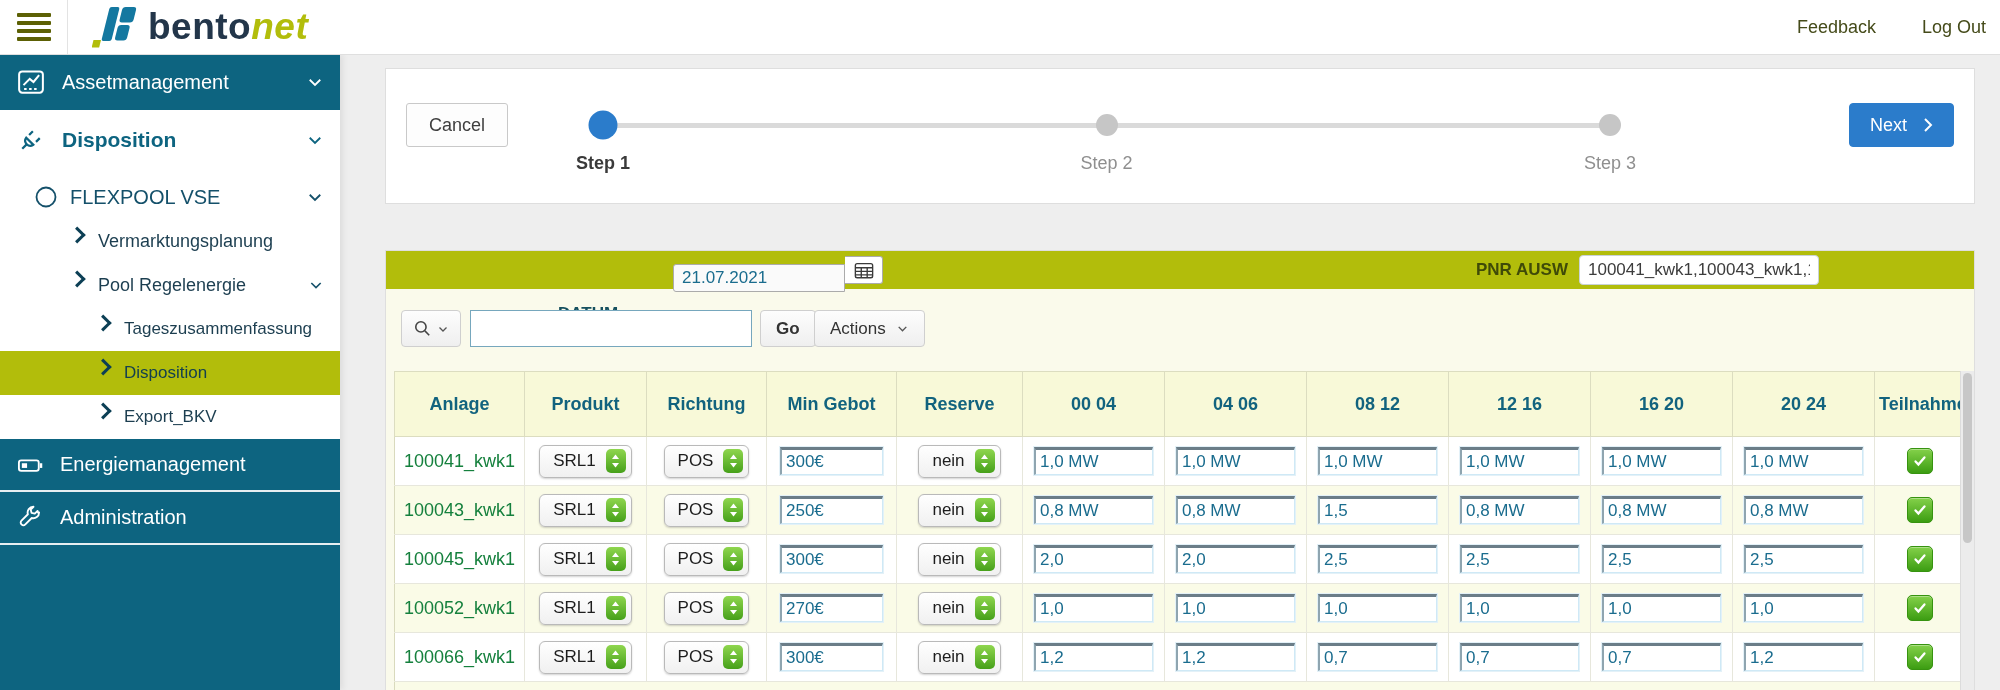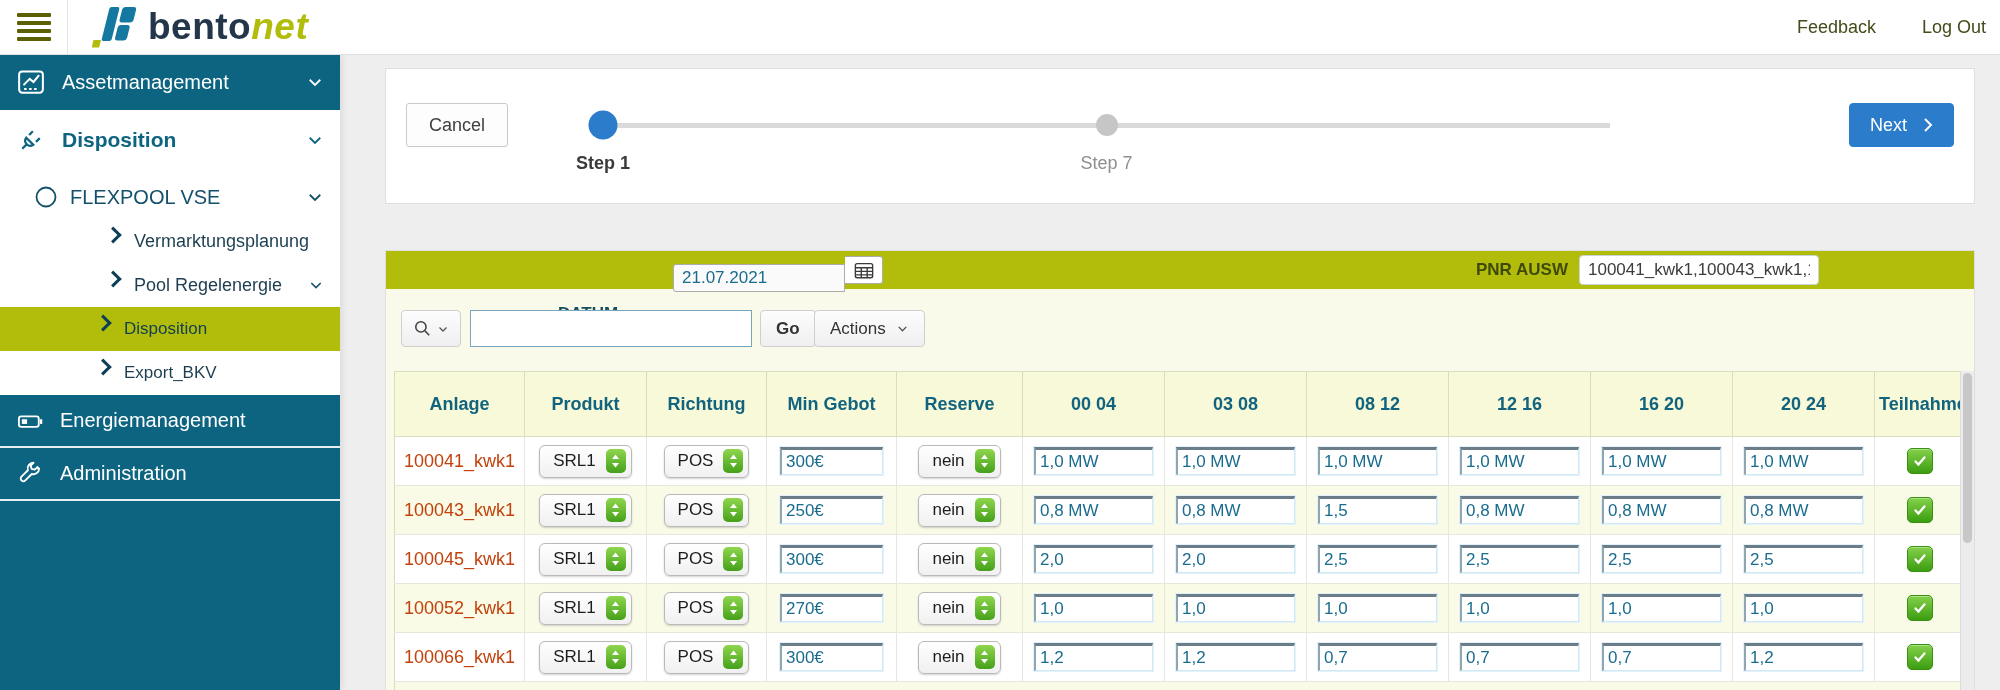--- a/index.html
+++ b/index.html
@@ -20,21 +20,21 @@
   .sidebar{position:absolute;top:54px;left:0;width:340px;bottom:0;background:#fff;display:flex;flex-direction:column;box-shadow:3px 0 6px rgba(0,0,0,.07);z-index:5;}
   .side-item{display:flex;align-items:center;gap:16px;padding:0 16px;flex:0 0 auto;cursor:pointer;}
   .side-item.teal{background:#0d6480;color:#fff;height:56px;font-size:20px;}
   .side-item.teal + .side-item.teal{border-top:2px solid #e7eef1;}
   .side-item .chev{margin-left:auto;flex:0 0 auto;}
   .item-asset{height:57px;}
   .item-market{height:42px;margin-top:9px;color:#0d6480;font-weight:bold;font-size:21px;}
   .item-flexpool{height:44px;margin-top:14px;padding-left:34px;color:#14506a;font-size:20px;gap:12px;}
   .side-sub{display:flex;align-items:center;height:44px;color:#1c3e50;font-size:18px;cursor:pointer;padding:0 16px;}
   .side-sub .arrow{width:9px;height:9px;border-top:3px solid #0c3f55;border-right:3px solid #0c3f55;transform:rotate(45deg) translate(-2px,2px);margin-right:12px;margin-top:-12px;flex:0 0 auto;}
-  .lvl1{padding-left:74px;margin-left:36px;}
+  .lvl1{padding-left:74px;}
   .lvl2{padding-left:100px;font-size:17px;}
   .side-sub.active{background:#b2bd0b;color:#14404f;}
   .side-sub .chev{margin-left:auto;}
   .side-fill{flex:1;background:#0d6480;border-top:2px solid #e7eef1;}
   .chev svg{display:block;}
 
   
   .main{position:absolute;left:340px;top:54px;right:0;bottom:0;}
   .card{position:absolute;background:#fff;border:1px solid #dedede;box-sizing:border-box;}
   .stepper-card{left:45px;top:14px;width:1590px;height:136px;}
@@ -64,21 +64,21 @@
   .search-btn{left:15px;top:21px;width:60px;gap:5px;}
   .search-input{position:absolute;left:84px;top:21px;width:282px;height:37px;box-sizing:border-box;border:1px solid #76a7bd;background:#fff;font-size:17px;padding:0 10px;font-family:inherit;}
   .go{left:374px;top:21px;padding:0 15px;font-weight:bold;}
   .actions{left:428px;top:21px;padding:0 15px;gap:10px;}
 
   .grid{position:absolute;left:8px;top:120px;width:1570px;border-collapse:collapse;table-layout:fixed;background:#fff;border:1px solid #d9dabd;}
   .grid th{height:64px;background:#f8f9d8;color:#12637e;font-size:18px;font-weight:bold;border:1px solid #dcddc0;text-align:center;padding:0 4px;overflow:hidden;}
   .grid td{height:48px;text-align:center;vertical-align:middle;border-right:1px solid #e7e7dc;border-bottom:1px solid #e7e7dc;padding:0;overflow:hidden;}
   .grid tr{background:#fff;}
   .grid tr.alt{background:#fafbe7;}
-  .c-anlage{color:#c2410c;font-size:18px;}
+  .c-anlage{color:#15803d;font-size:18px;}
   .partial td{border:none;}
 
   .sel{display:inline-flex;align-items:center;height:31px;background:linear-gradient(#ffffff,#f0f0f0);border:1px solid #b9b9b9;border-radius:6px;padding:0 5px 0 13px;gap:10px;box-shadow:0 1px 2px rgba(0,0,0,.18);cursor:pointer;}
   .sel-txt{font-size:17px;color:#1d1d1d;}
   .sel-btn{width:20px;height:24px;border-radius:5px;background:linear-gradient(#8fd64e,#46a01a);display:flex;align-items:center;justify-content:center;}
   .num{height:24px;font-size:17px;color:#1a6c8e;background:#fff;padding:0 0 0 4px;font-family:inherit;
        border-top:3px solid #6b7d88;border-left:2px solid #8fa5b0;border-right:1px solid #cfe9f6;border-bottom:1px solid #cfe9f6;
        box-shadow:0 0 0 1px #e3f1f8;}
   .money{width:96px;}
   .mw{width:112px;}
@@ -159,20 +159,24 @@
     </div>
     <div class="side-sub lvl1">
       <span class="arrow"></span>
       <span>Pool Regelenergie</span>
       <span class="chev">
         <svg width="16" height="16" viewBox="0 0 24 24" fill="none" stroke="#14506a" stroke-width="2.4">
             <path d="M5 9 l7 7 7 -7"></path>
           </svg>
       </span>
     </div>
+    <div class="side-sub lvl2">
+      <span class="arrow"></span>
+      <span>Tageszusammenfassung</span>
+    </div>
     <div class="side-sub lvl2 active">
       <span class="arrow"></span>
       <span>Disposition</span>
     </div>
     <div class="side-sub lvl2">
       <span class="arrow"></span>
       <span>Export_BKV</span>
     </div>
     <div class="side-item teal" style="height:51px;">
       <svg width="28" height="28" viewBox="0 0 24 24" fill="none" stroke="#ffffff" stroke-width="1.6">
@@ -196,21 +200,25 @@
     <section class="card stepper-card">
       <button class="btn cancel">Cancel</button>
       <div class="stepper">
         <div class="track"></div>
         <div class="step s1 active">
           <span class="dot"></span>
           <span class="slabel">Step 1</span>
         </div>
         <div class="step s2">
           <span class="dot"></span>
-          <span class="slabel">Step 7</span>
+          <span class="slabel">Step 2</span>
+        </div>
+        <div class="step s3">
+          <span class="dot"></span>
+          <span class="slabel">Step 3</span>
         </div>
       </div>
       <button class="btn next">
         <span>Next</span>
         <svg width="18" height="18" viewBox="0 0 24 24" fill="none" stroke="#ffffff" stroke-width="2.6">
             <path d="M8 4 l8 8 -8 8"></path>
           </svg>
       </button>
     </section>
 
@@ -264,21 +272,21 @@
           <col style="width:90px">
         </colgroup>
         <thead>
           <tr>
             <th>Anlage</th>
             <th>Produkt</th>
             <th>Richtung</th>
             <th>Min Gebot</th>
             <th>Reserve</th>
             <th>00 04</th>
-            <th>03 08</th>
+            <th>04 06</th>
             <th>08 12</th>
             <th>12 16</th>
             <th>16 20</th>
             <th>20 24</th>
             <th>Teilnahme</th>
           </tr>
         </thead>
         <tbody>
   <tr class="grid-row">
     <td class="c-anlage"><span>100041_kwk1</span></td>

